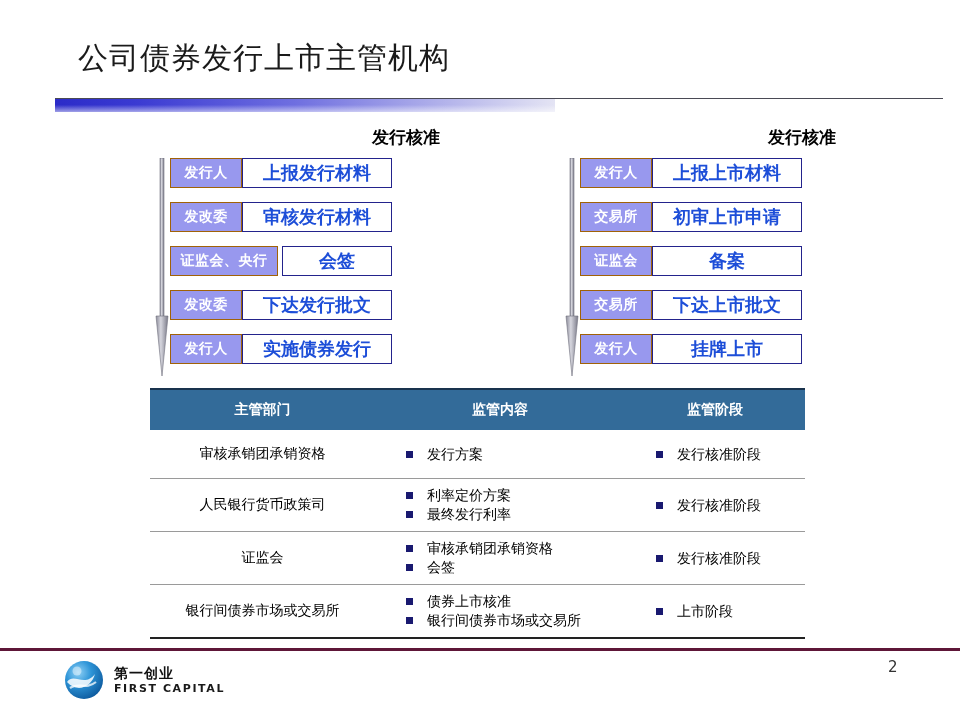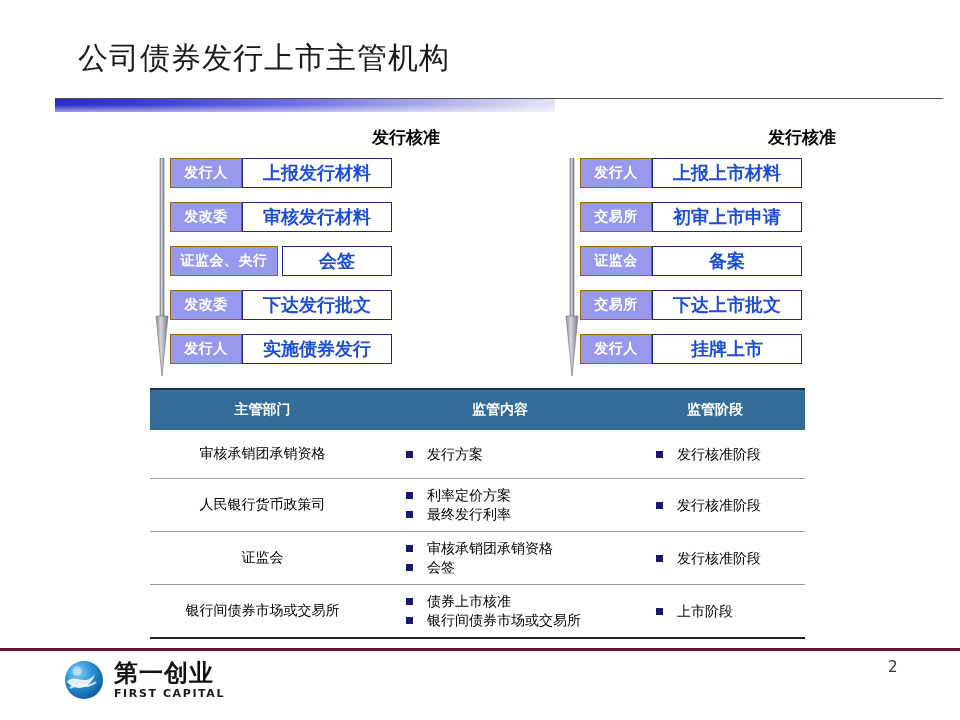--- a/index.html
+++ b/index.html
@@ -231,21 +231,21 @@
     gap: 8px;
   }
   #brand-logo .globe { flex: 0 0 auto; }
   #brand-logo .wordmark {
     display: flex;
     flex-direction: column;
     justify-content: center;
     line-height: 1;
   }
   #brand-logo .cn {
-    font-size: 24px;
+    font-size: 14px;
     font-weight: bold;
     color: #111111;
     letter-spacing: 1px;
   }
   #brand-logo .en {
     font-size: 11px;
     font-weight: bold;
     color: #1a1a1a;
     letter-spacing: 1.6px;
     margin-top: 3px;

